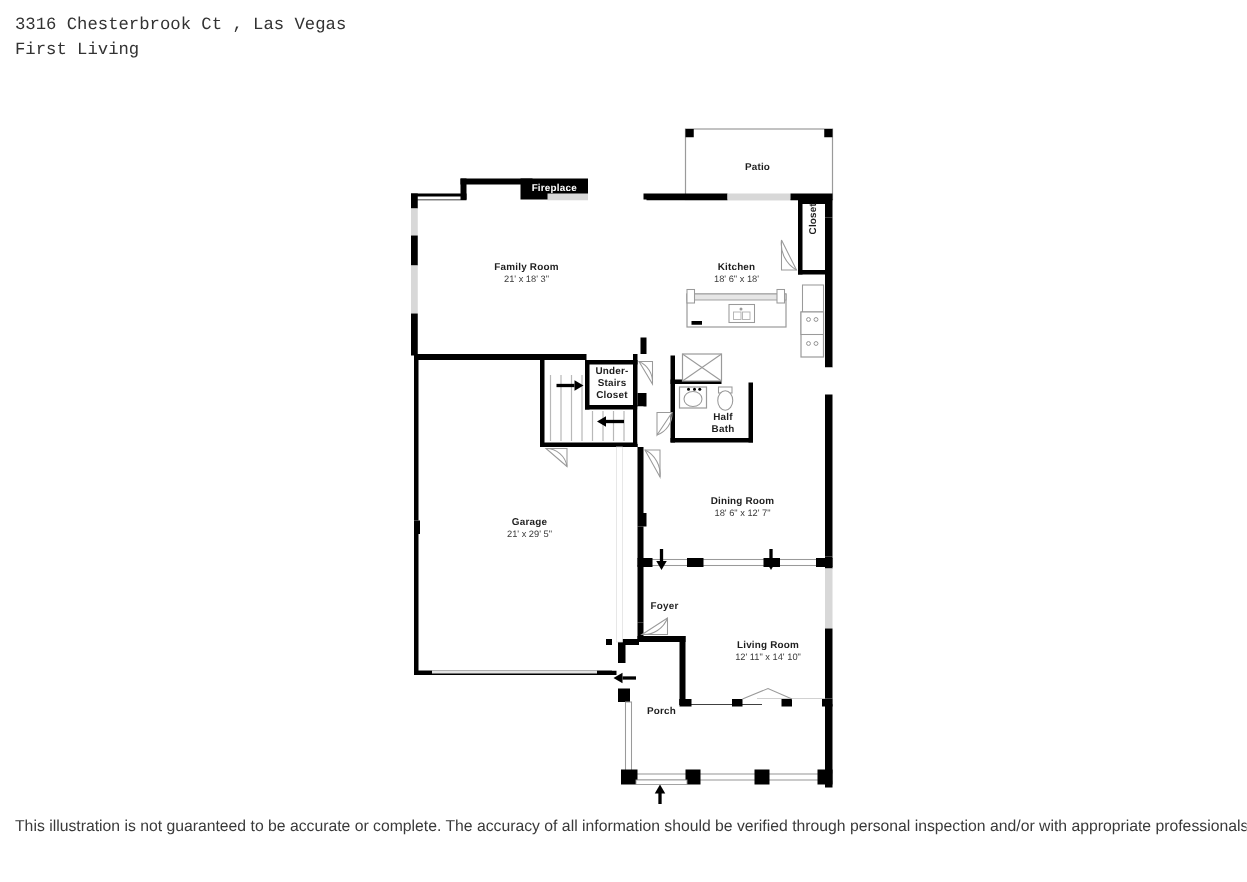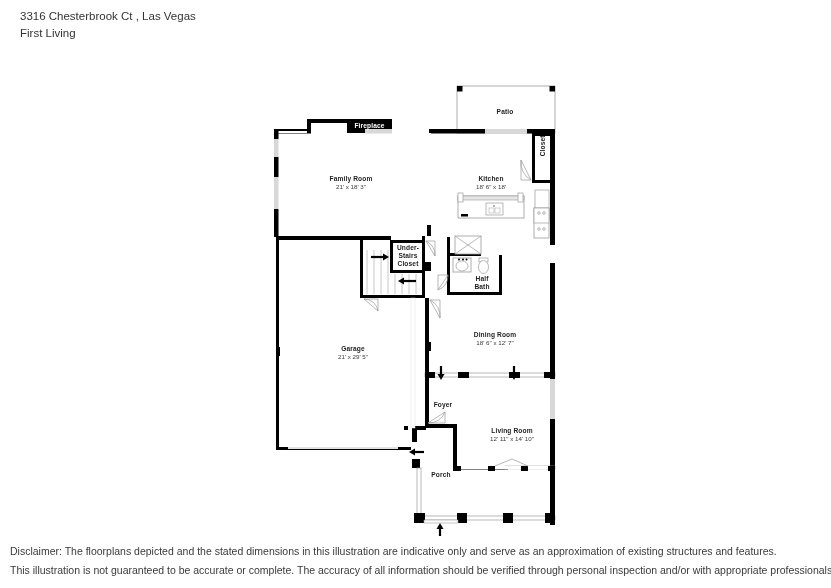--- a/index.html
+++ b/index.html
@@ -14,23 +14,24 @@
     height: 588px;
     position: relative;
     font-family: "Liberation Sans", sans-serif;
     color: #2b2b2b;
     overflow: hidden;
   }
 
   
   #header {
     position: absolute;
-    left: 20px;
+    left: 10px;
     top: 8px;
     width: 500px;
+    font-family: Liberation Mono, monospace;
   }
   #header .line {
     font-size: 11.5px;
     line-height: 17px;
     color: #333333;
     white-space: nowrap;
   }
 
   
   #disclaimer {
@@ -383,15 +384,14 @@
 <div class="rlabel" style="left:470px; top:427px; width:84px;">
   <span>Living Room</span>
   <span class="dim">12' 11" x 14' 10"</span>
 </div>
 
 <div class="rlabel" style="left:420px; top:471px; width:42px;">
   <span>Porch</span>
 </div>
 
 <div id="disclaimer">
-  <div class="line">Disclaimer: The floorplans depicted and the stated dimensions in this illustration are indicative only and serve as an approximation of existing structures and features.</div>
   <div class="line">This illustration is not guaranteed to be accurate or complete. The accuracy of all information should be verified through personal inspection and/or with appropriate professionals.</div>
 </div>
 
 </body></html>

